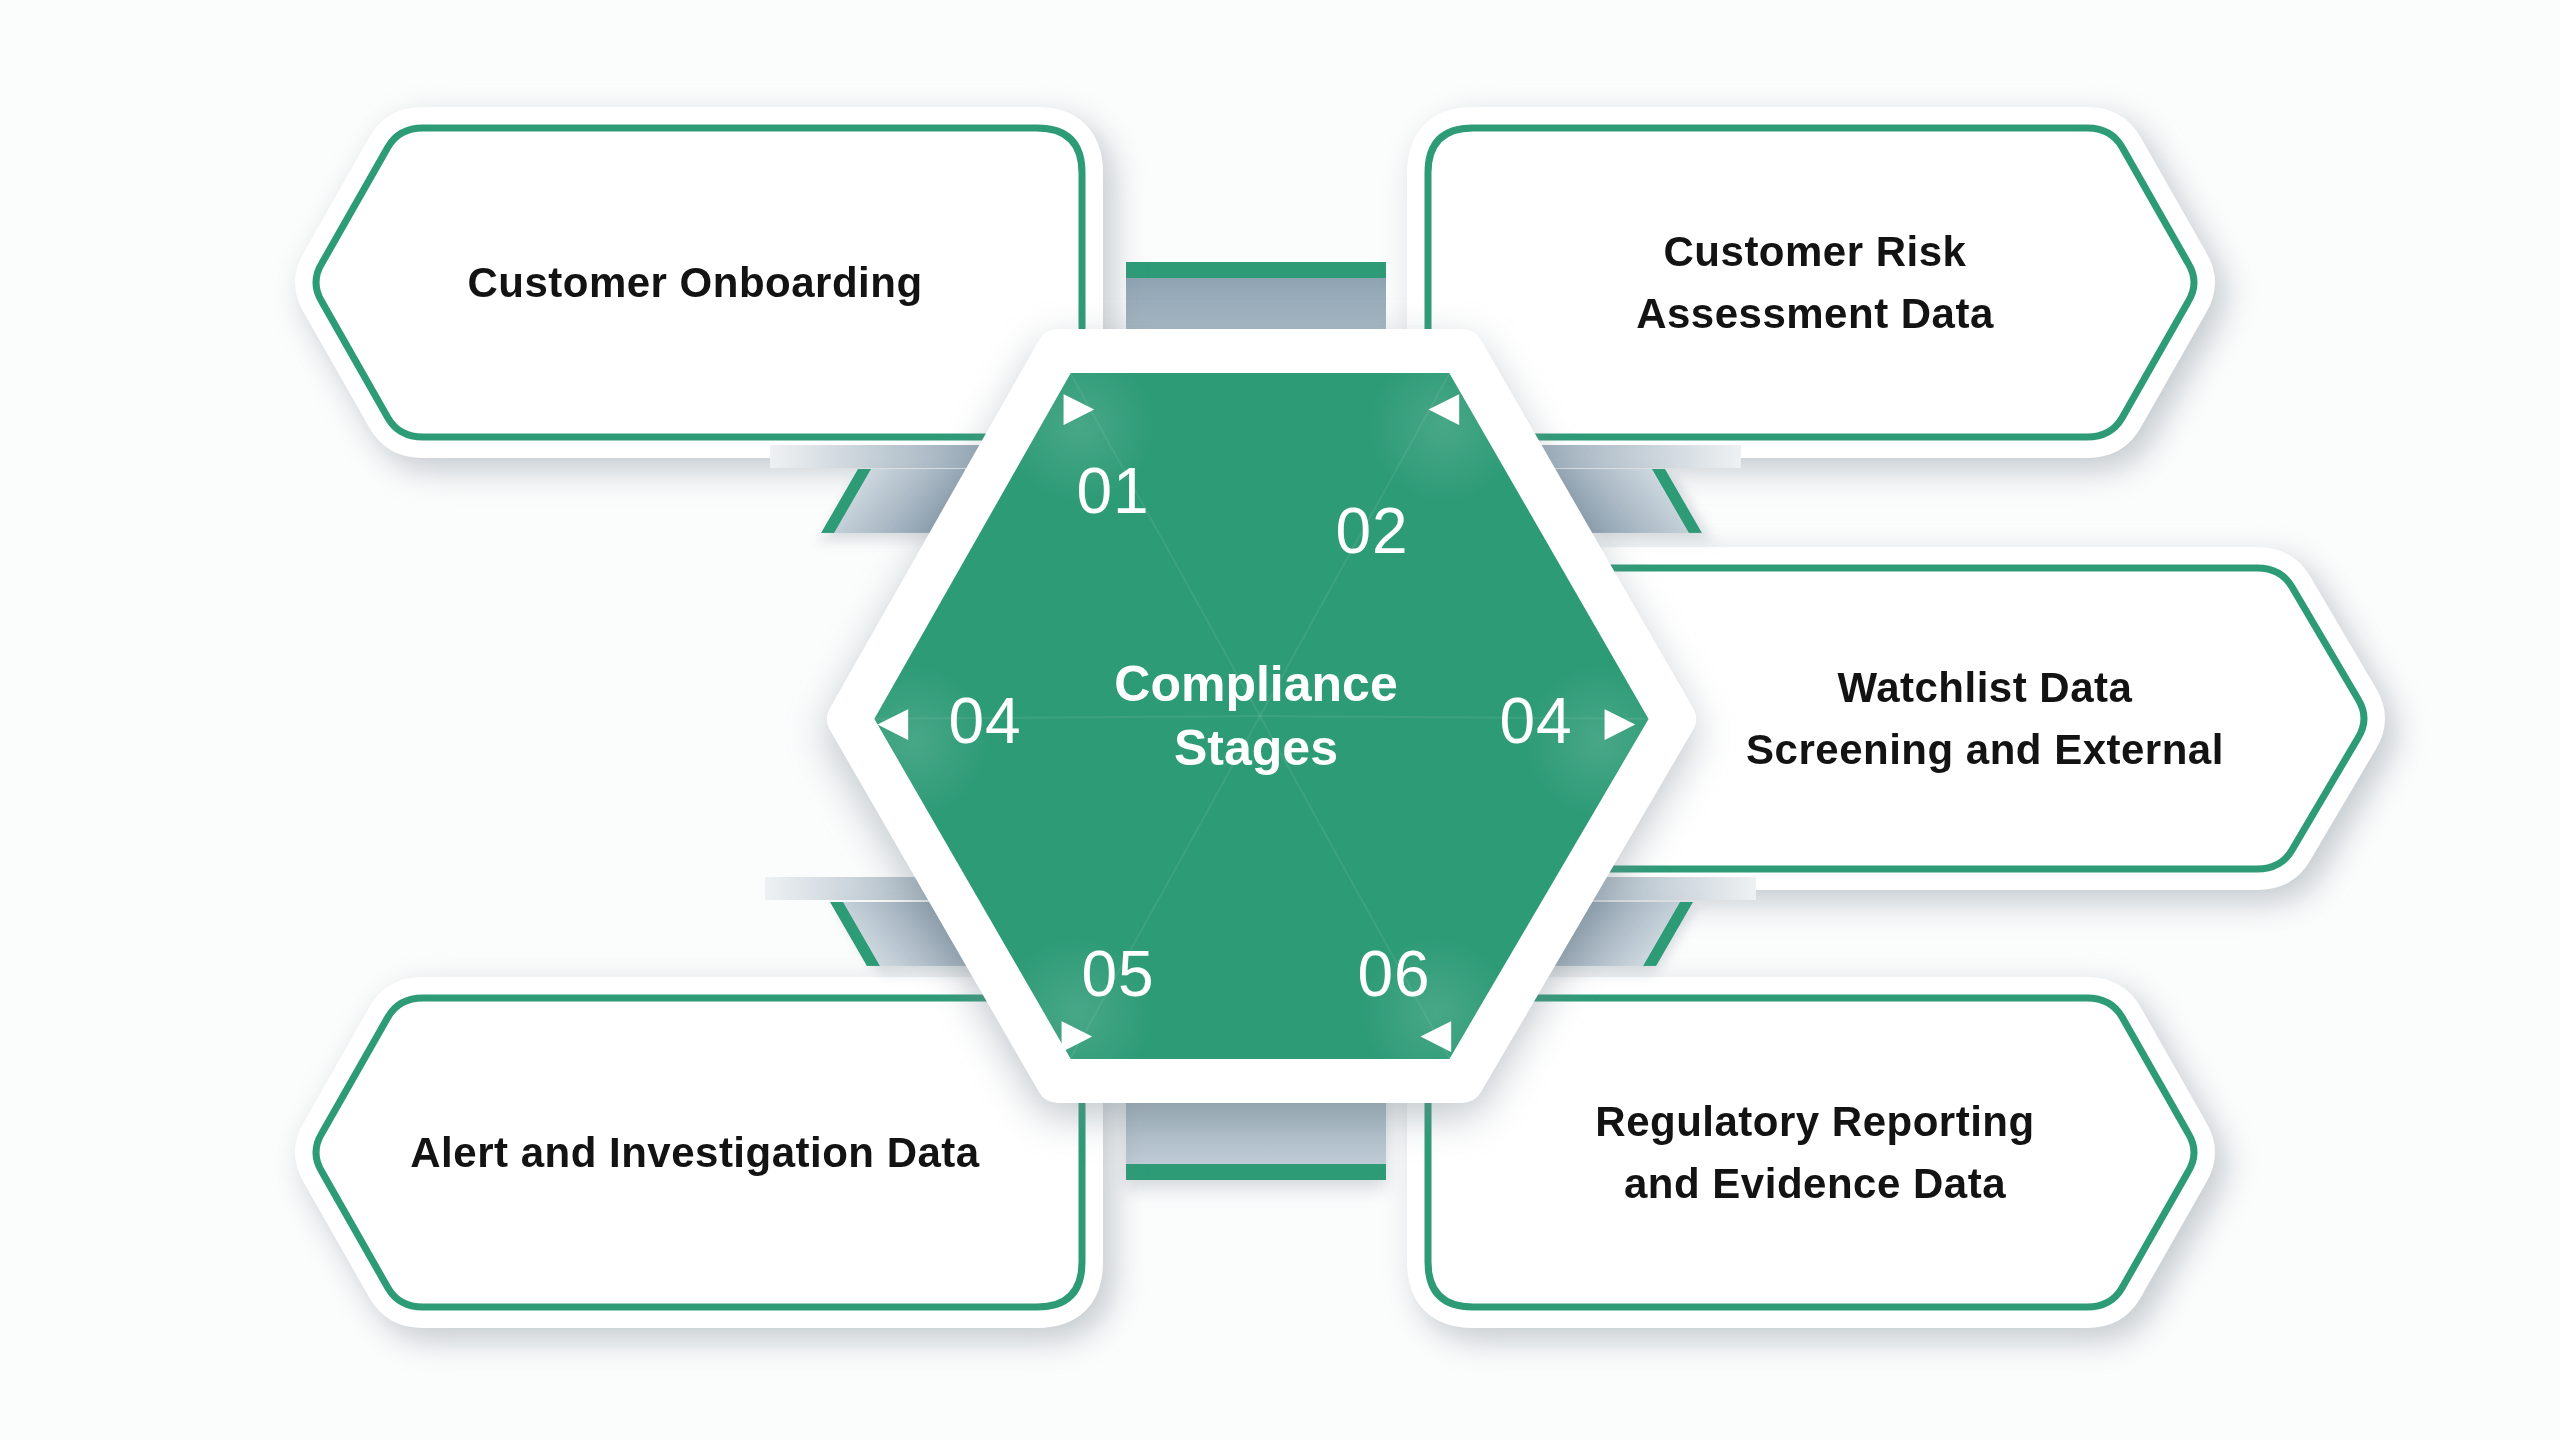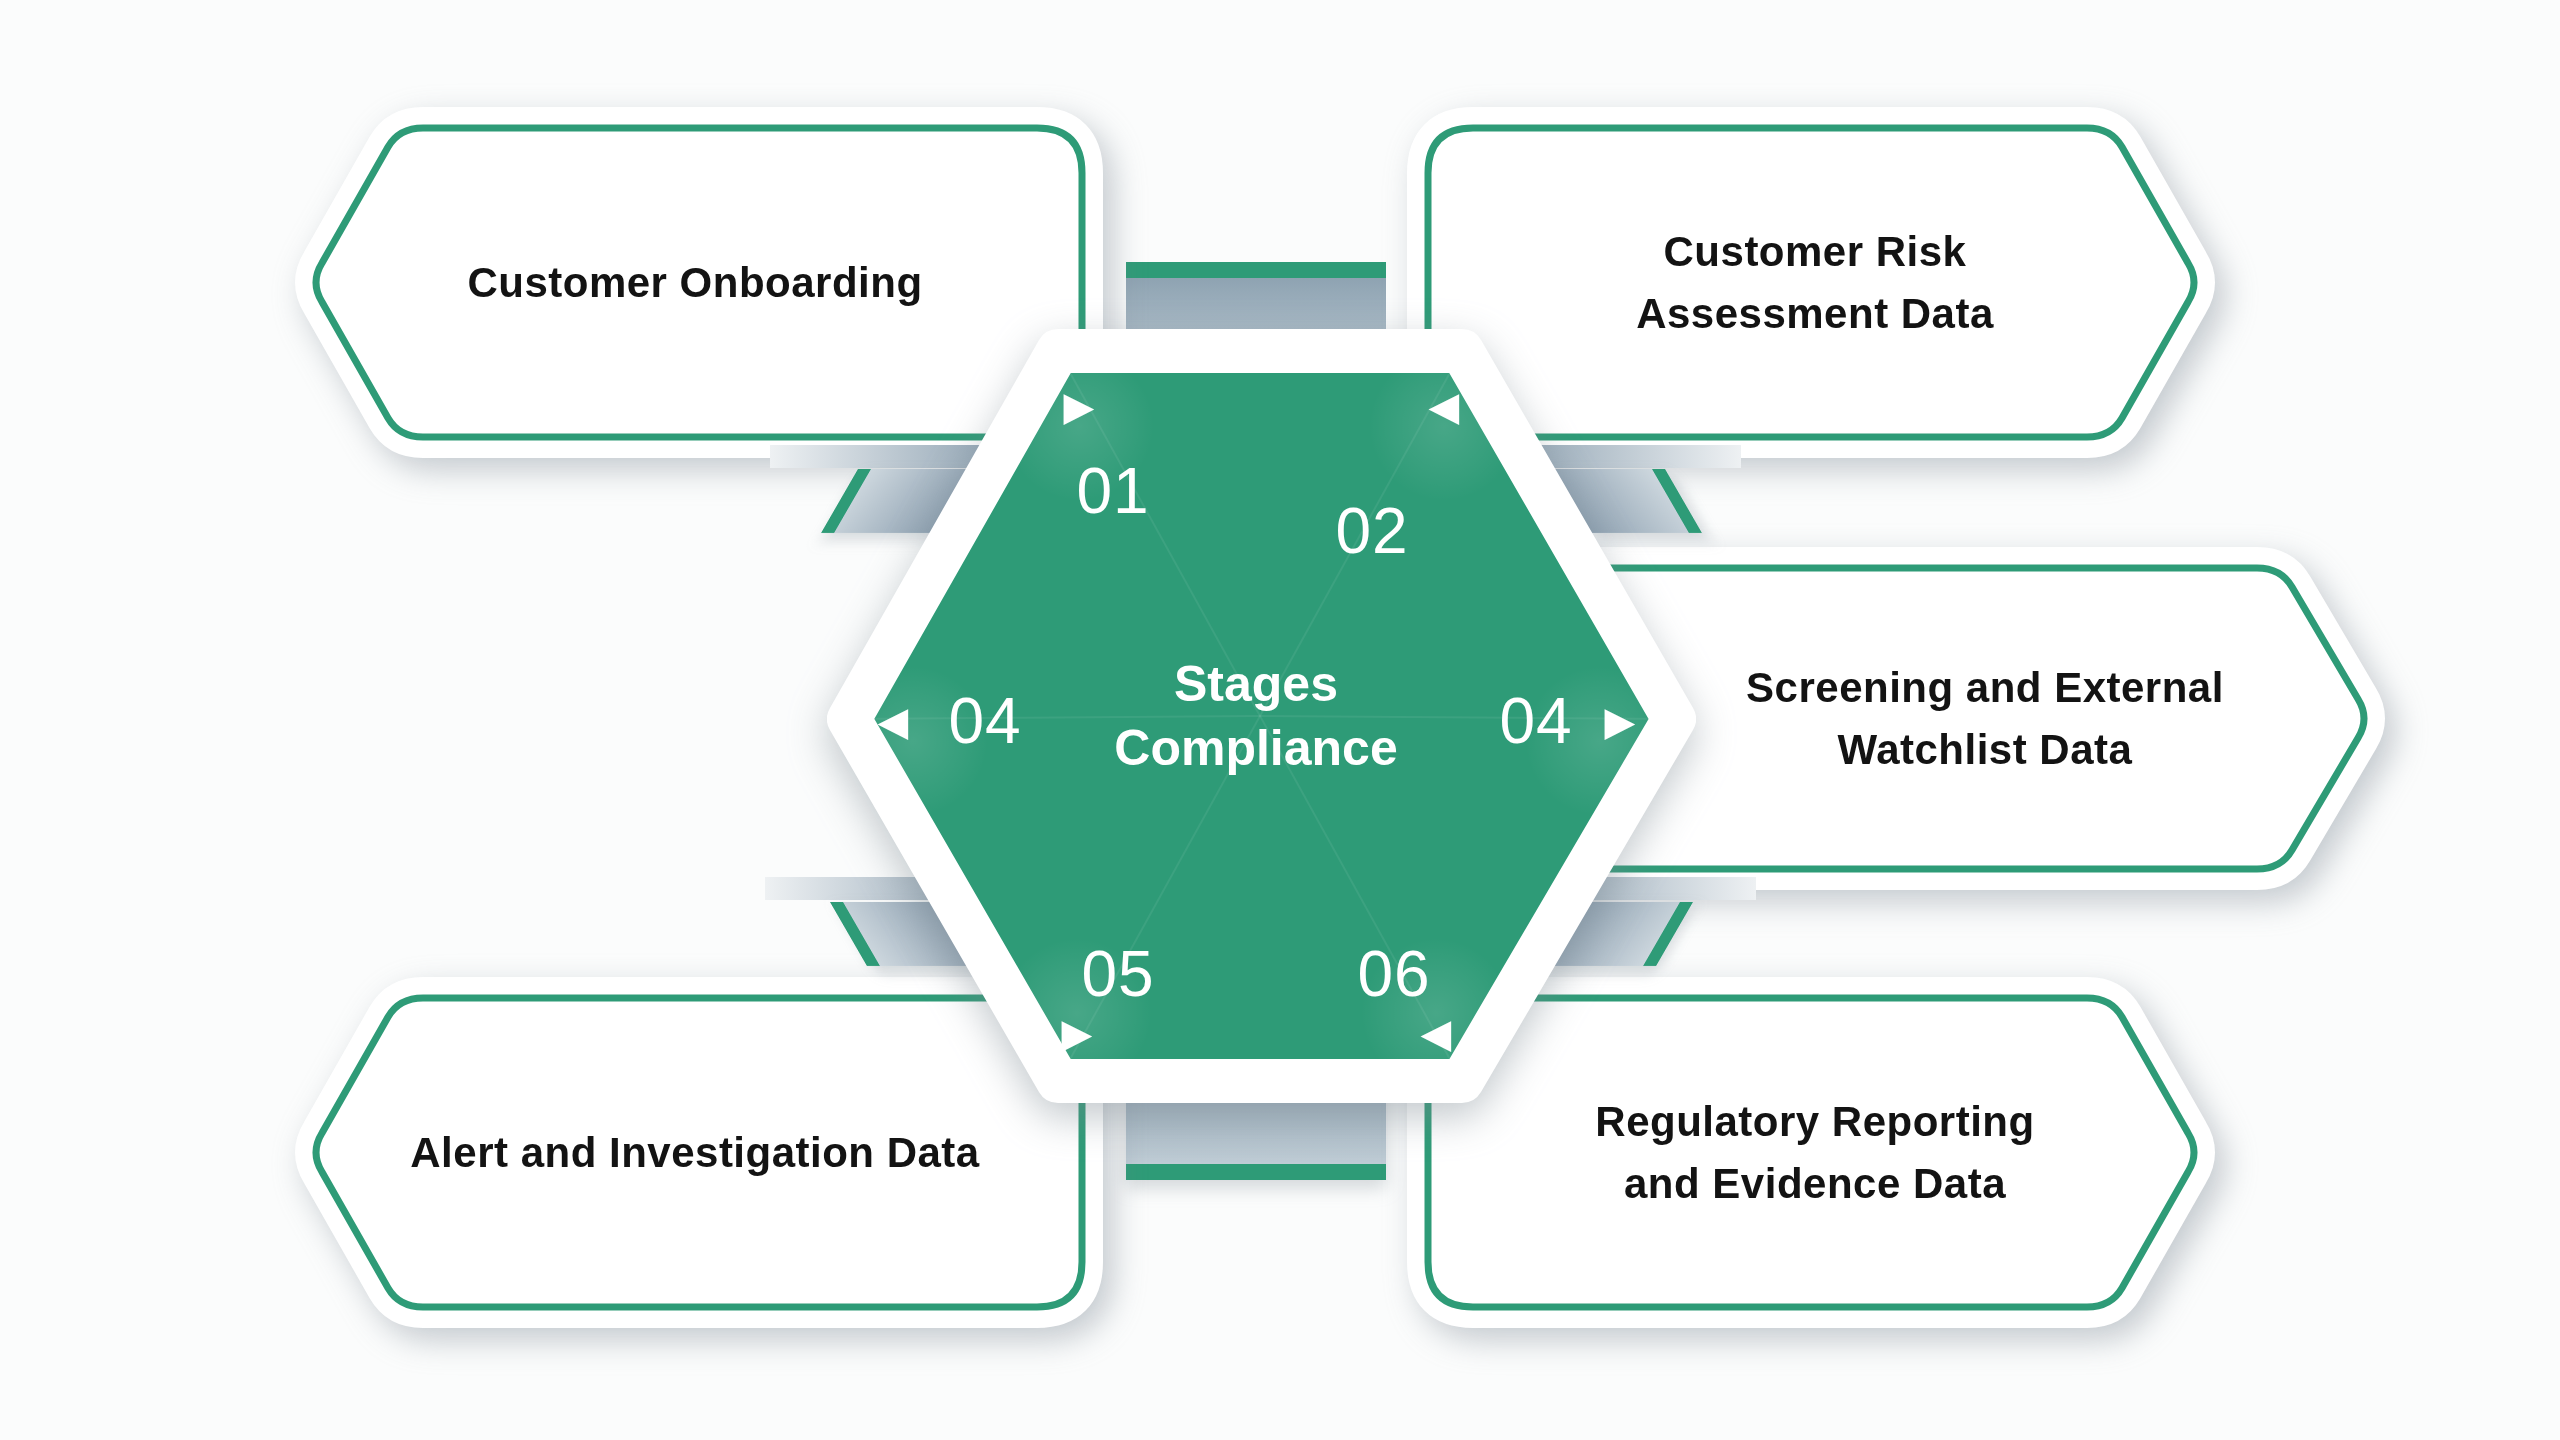--- a/index.html
+++ b/index.html
@@ -94,22 +94,22 @@
 
 
   <div class="box" style="left:1475px;top:560px;">
     <svg width="905" height="317" viewBox="0 0 905 317">
       <g transform="translate(905,0) scale(-1,1)">
         <path class="halo" d="M123 8 L852 8 Q897 8 897 53 L897 264 Q897 309 852 309 L123 309 Q99 309 88 290 L22 178 Q10 158.5 22 139 L88 27 Q99 8 123 8 Z"></path>
         <path class="shape" d="M123 8 L852 8 Q897 8 897 53 L897 264 Q897 309 852 309 L123 309 Q99 309 88 290 L22 178 Q10 158.5 22 139 L88 27 Q99 8 123 8 Z"></path>
       </g>
     </svg>
     <div class="box-label" style="left:115px;top:0;width:790px;height:317px;">
+      <div>Watchlist Data</div>
       <div>Screening and External</div>
-      <div>Watchlist Data</div>
     </div>
   </div>
 
   <div class="box" style="left:300px;top:990px;">
     <svg width="790" height="325" viewBox="0 0 790 325">
       <path class="halo" d="M123 8 L737 8 Q782 8 782 53 L782 272 Q782 317 737 317 L123 317 Q99 317 88 298 L22 182 Q10 162.5 22 143 L88 27 Q99 8 123 8 Z"></path>
       <path class="shape" d="M123 8 L737 8 Q782 8 782 53 L782 272 Q782 317 737 317 L123 317 Q99 317 88 298 L22 182 Q10 162.5 22 143 L88 27 Q99 8 123 8 Z"></path>
     </svg>
     <div class="box-label" style="left:0;top:0;width:790px;height:325px;">
       <div>Alert and Investigation Data</div>
@@ -163,22 +163,22 @@
       <circle cx="1079" cy="426" r="75" fill="url(#hexglow)"></circle>
       <circle cx="1444" cy="426" r="75" fill="url(#hexglow)"></circle>
       <circle cx="913" cy="741" r="75" fill="url(#hexglow)"></circle>
       <circle cx="1600" cy="741" r="75" fill="url(#hexglow)"></circle>
       <circle cx="1077" cy="1013" r="75" fill="url(#hexglow)"></circle>
       <circle cx="1436" cy="1013" r="75" fill="url(#hexglow)"></circle>
     </g>
   </svg>
 
   <div class="hex-text hex-title">
+    <div>Compliance</div>
     <div>Stages</div>
-    <div>Compliance</div>
   </div>
 
   <span class="hex-text hex-num" style="left:1113px;top:491px;">01</span>
   <span class="hex-text hex-num" style="left:1372px;top:491px;margin-top:40px;">02</span>
   <span class="hex-text hex-num" style="left:985px;top:721px;">04</span>
   <span class="hex-text hex-num" style="left:1536px;top:721px;">04</span>
   <span class="hex-text hex-num" style="left:1118px;top:974px;">05</span>
   <span class="hex-text hex-num" style="left:1394px;top:974px;">06</span>
 
   <span class="hex-text hex-arrow" style="left:1079px;top:406px;">▶</span>

